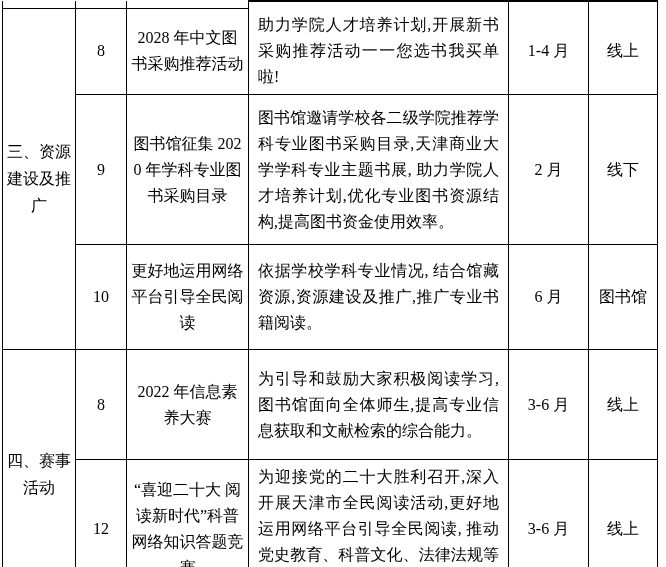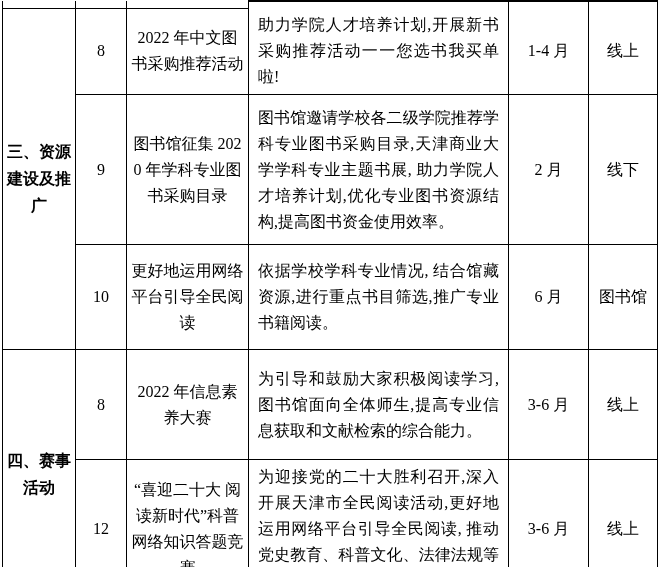--- a/index.html
+++ b/index.html
@@ -25,21 +25,20 @@
     line-height: 26px;
     vertical-align: middle;
     text-align: center;
     padding: 2px 4px;
     overflow: hidden;
     word-break: break-all;
   }
   td.cat {
     line-height: 27px;
     padding: 2px 3px;
-    font-weight: bold;
   }
   td.desc {
     text-align: justify;
     text-align-last: left;
     padding: 4px 9px;
   }
   tr.sliver td {
     height: 6px;
     padding: 0;
     border-top: none;
@@ -70,38 +69,38 @@
         <td></td>
         <td></td>
         <td class="topline"></td>
         <td class="topline"></td>
         <td class="topline"></td>
       </tr>
 
       <tr class="r8">
         <td class="cat" rowspan="3">三、资源建设及推广</td>
         <td style="height:80px">8</td>
-        <td>2022 年中文图书采购推荐活动</td>
+        <td>2028 年中文图书采购推荐活动</td>
         <td class="desc no-top">助力学院人才培养计划,开展新书采购推荐活动一一您选书我买单啦!</td>
         <td class="no-top">1-4 月</td>
         <td class="no-top">线上</td>
       </tr>
 
       <tr>
         <td style="height:145px">9</td>
         <td>图书馆征集 2020 年学科专业图书采购目录</td>
         <td class="desc">图书馆邀请学校各二级学院推荐学科专业图书采购目录,天津商业大学学科专业主题书展, 助力学院人才培养计划,优化专业图书资源结构,提高图书资金使用效率。</td>
         <td>2 月</td>
         <td>线下</td>
       </tr>
 
       <tr>
         <td style="height:100px">10</td>
         <td>更好地运用网络平台引导全民阅读</td>
-        <td class="desc">依据学校学科专业情况, 结合馆藏资源,进行重点书目筛选,推广专业书籍阅读。</td>
+        <td class="desc">依据学校学科专业情况, 结合馆藏资源,资源建设及推广,推广专业书籍阅读。</td>
         <td>6 月</td>
         <td>图书馆</td>
       </tr>
 
       <tr>
         <td class="cat" rowspan="2">四、赛事活动</td>
         <td style="height:105px">8</td>
         <td>2022 年信息素养大赛</td>
         <td class="desc">为引导和鼓励大家积极阅读学习,图书馆面向全体师生,提高专业信息获取和文献检索的综合能力。</td>
         <td>3-6 月</td>

